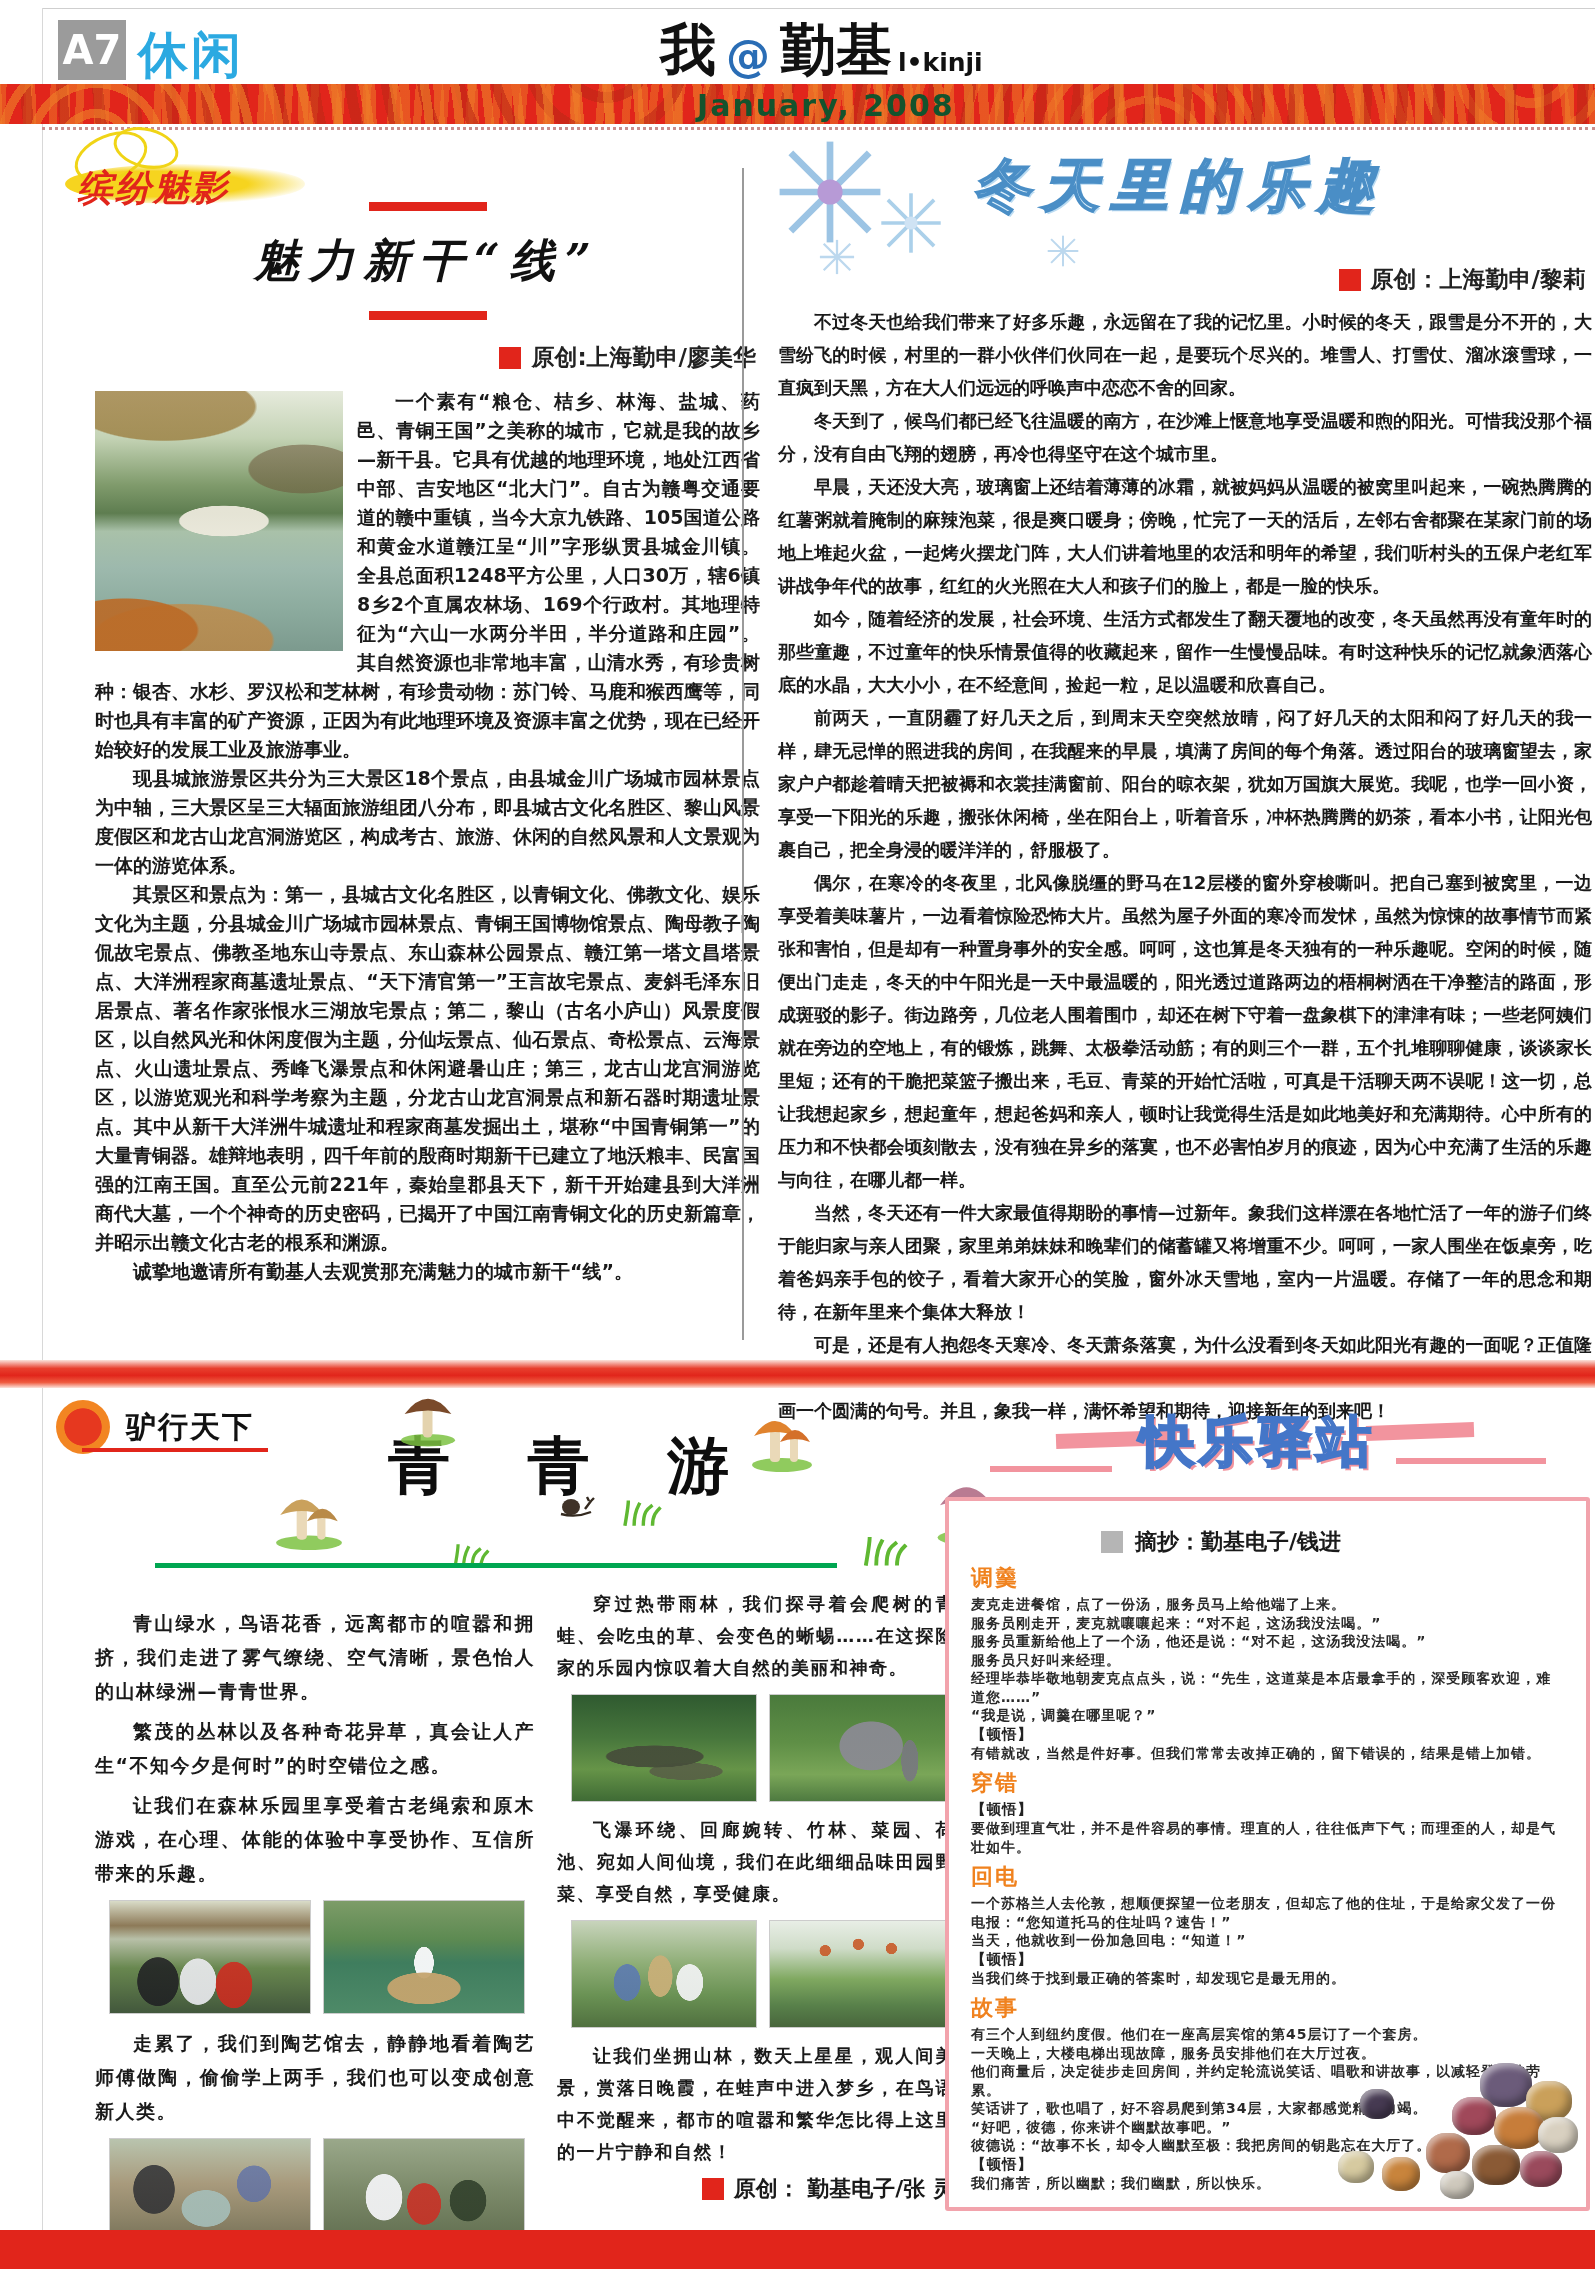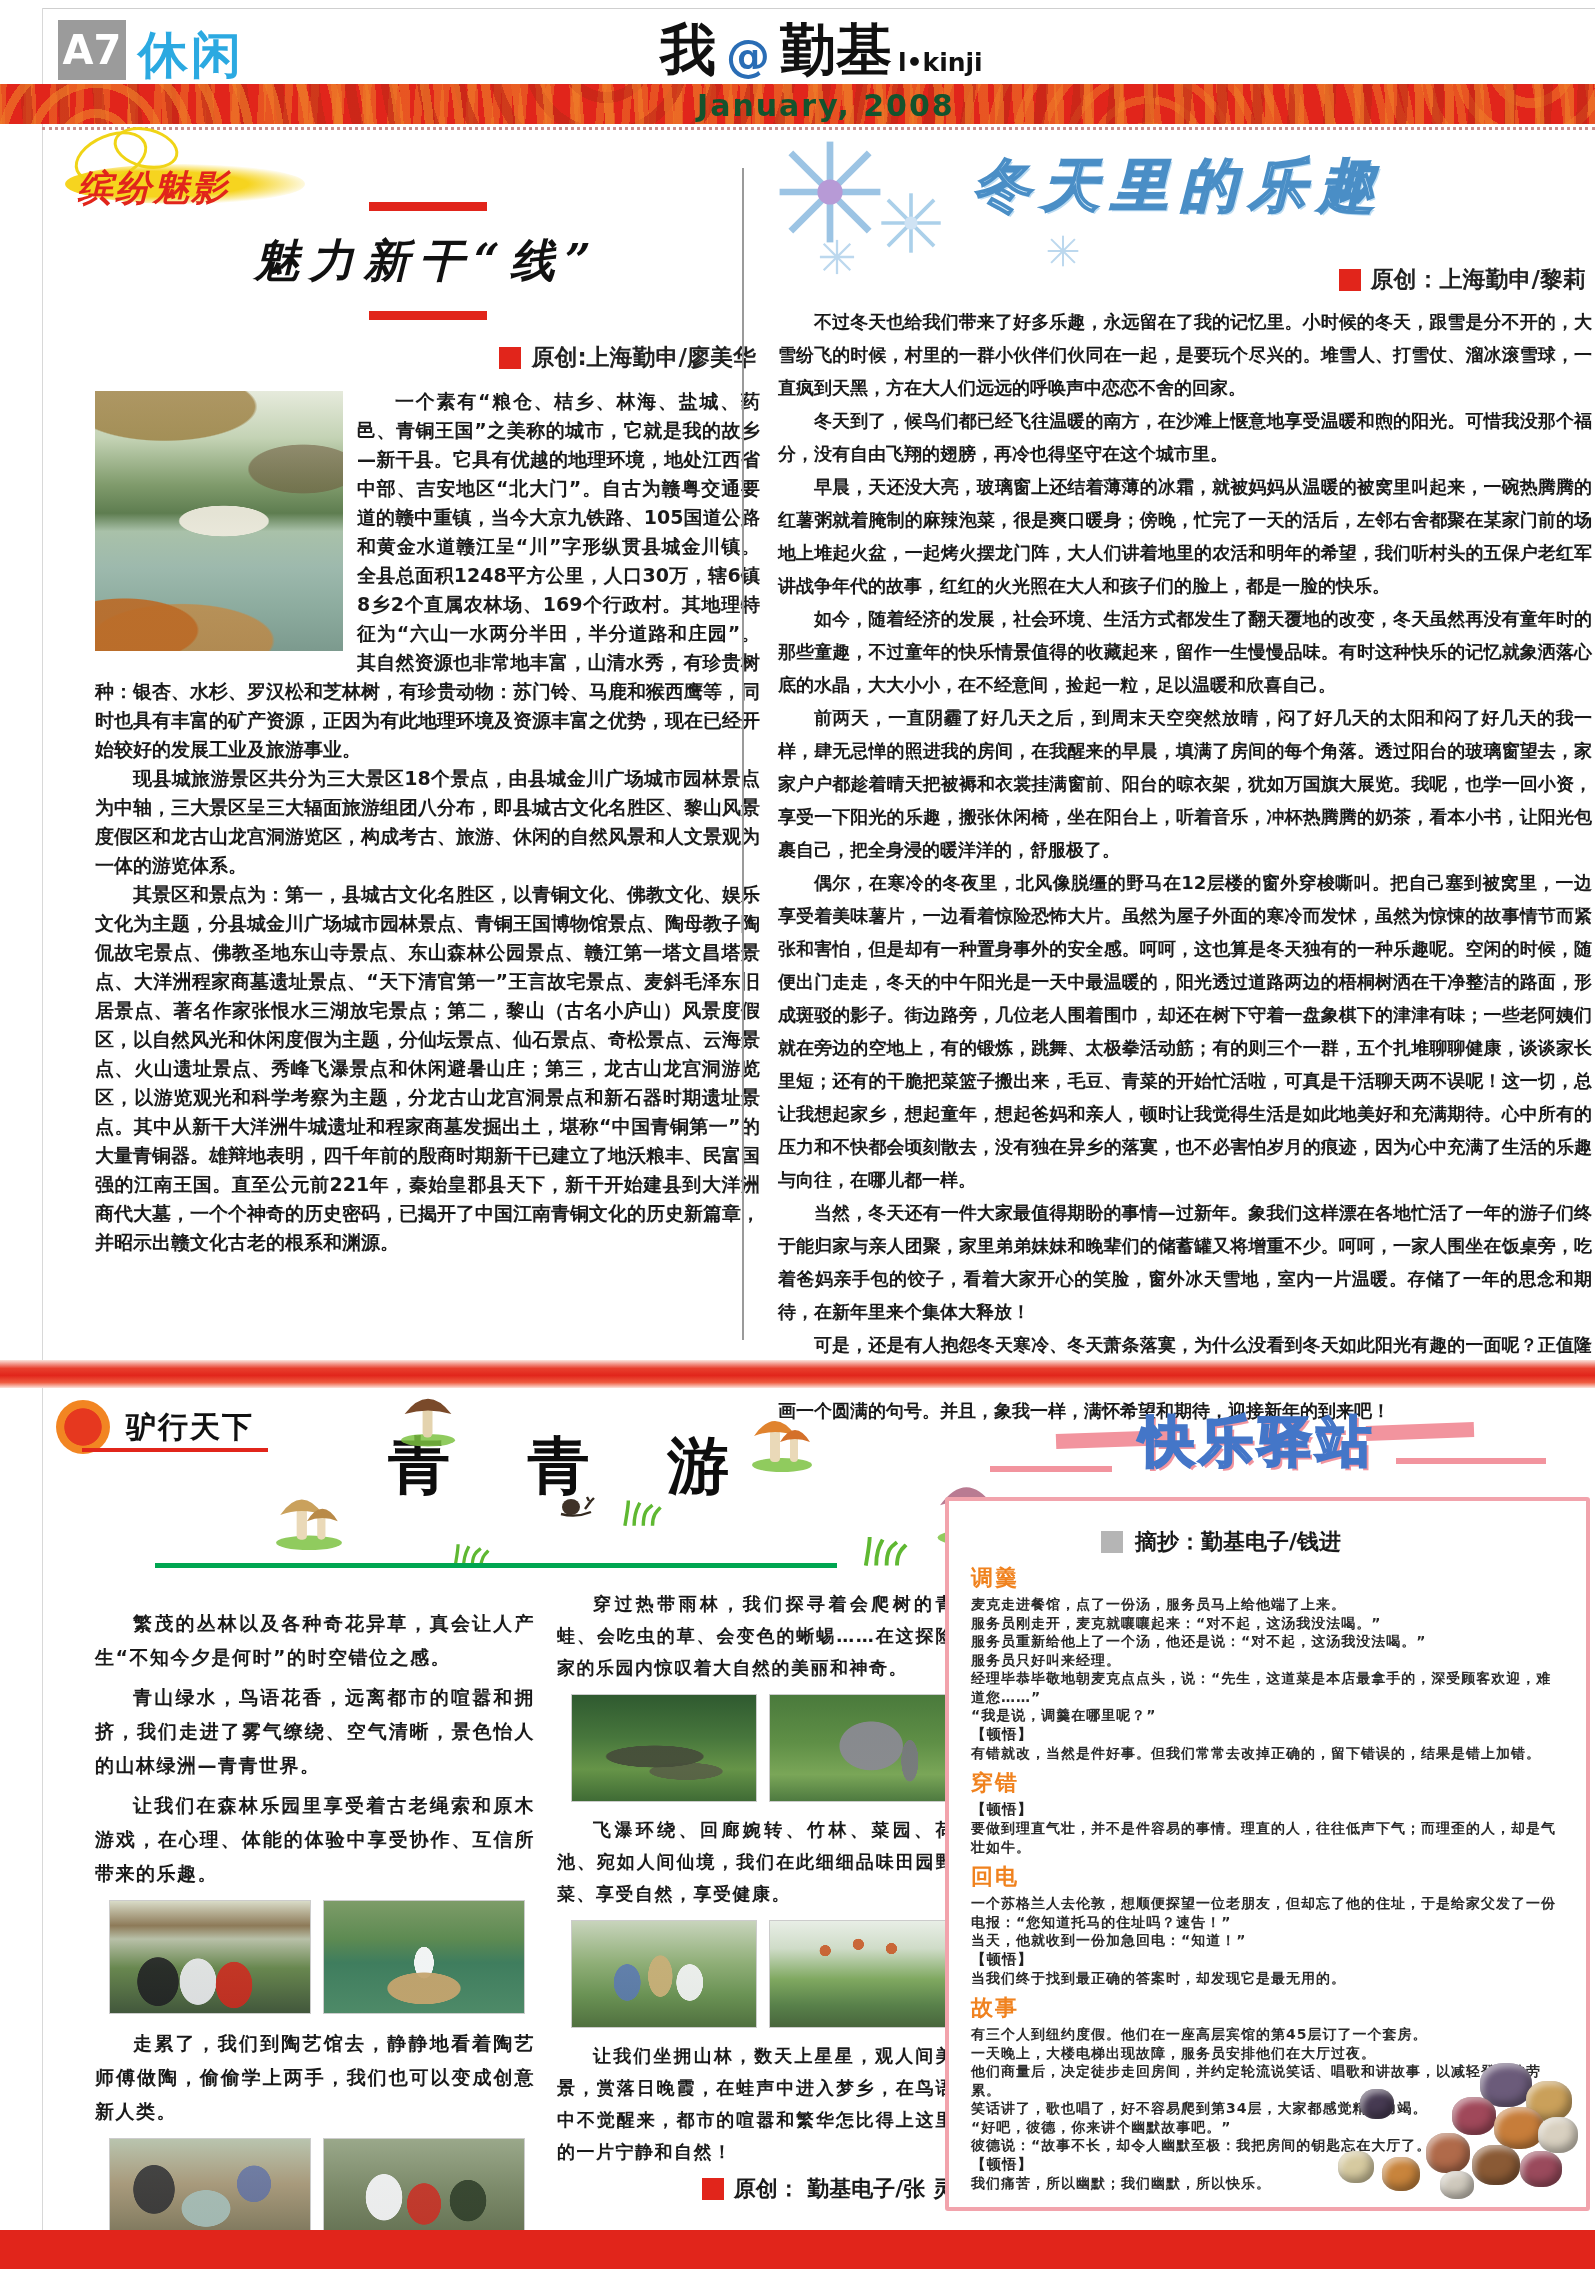--- a/index.html
+++ b/index.html
@@ -185,20 +185,21 @@
     </div>
     <div class="byline">
       <span class="red-sq"></span>
       <span>原创:上海勤申/廖美华</span>
     </div>
     <div class="art1-body">
       <div class="lake-photo"></div>
       <p>一个素有“粮仓、桔乡、林海、盐城、药邑、青铜王国”之美称的城市，它就是我的故乡—新干县。它具有优越的地理环境，地处江西省中部、吉安地区“北大门”。自古为赣粤交通要道的赣中重镇，当今大京九铁路、105国道公路和黄金水道赣江呈“川”字形纵贯县城金川镇。全县总面积1248平方公里，人口30万，辖6镇8乡2个直属农林场、169个行政村。其地理特征为“六山一水两分半田，半分道路和庄园”。其自然资源也非常地丰富，山清水秀，有珍贵树种：银杏、水杉、罗汉松和芝林树，有珍贵动物：苏门铃、马鹿和猴西鹰等，同时也具有丰富的矿产资源，正因为有此地理环境及资源丰富之优势，现在已经开始较好的发展工业及旅游事业。</p>
       <p>现县城旅游景区共分为三大景区18个景点，由县城金川广场城市园林景点为中轴，三大景区呈三大辐面旅游组团八分布，即县城古文化名胜区、黎山风景度假区和龙古山龙宫洞游览区，构成考古、旅游、休闲的自然风景和人文景观为一体的游览体系。</p>
       <p>其景区和景点为：第一，县城古文化名胜区，以青铜文化、佛教文化、娱乐文化为主题，分县城金川广场城市园林景点、青铜王国博物馆景点、陶母教子陶侃故宅景点、佛教圣地东山寺景点、东山森林公园景点、赣江第一塔文昌塔景点、大洋洲程家商墓遗址景点、“天下清官第一”王言故宅景点、麦斜毛泽东旧居景点、著名作家张恨水三湖放宅景点；第二，黎山（古名小庐山）风景度假区，以自然风光和休闲度假为主题，分仙坛景点、仙石景点、奇松景点、云海景点、火山遗址景点、秀峰飞瀑景点和休闲避暑山庄；第三，龙古山龙宫洞游览区，以游览观光和科学考察为主题，分龙古山龙宫洞景点和新石器时期遗址景点。其中从新干大洋洲牛城遗址和程家商墓发掘出土，堪称“中国青铜第一”的大量青铜器。雄辩地表明，四千年前的殷商时期新干已建立了地沃粮丰、民富国强的江南王国。直至公元前221年，秦始皇郡县天下，新干开始建县到大洋洲商代大墓，一个个神奇的历史密码，已揭开了中国江南青铜文化的历史新篇章，并昭示出赣文化古老的根系和渊源。</p>
+      <p>诚挚地邀请所有勤基人去观赏那充满魅力的城市新干“线”。</p>
     </div>
   </div>
 
   <div class="abs vdiv"></div>
 
   <div class="abs art2">
     <div class="art2-titlezone">
       <svg class="snow" style="left:-4px;top:-6px;width:112px;height:112px;" viewBox="0 0 40 40">
           <g stroke="#9cc4e4" stroke-width="2.4">
             <line x1="20" y1="2" x2="20" y2="38"></line>
@@ -298,22 +299,22 @@
     </svg>
   <svg class="decor" style="left:556px;top:1494px;width:40px;height:24px;" viewBox="0 0 40 24">
       <ellipse cx="15" cy="13" rx="9" ry="8" fill="#3f3228"></ellipse>
       <path d="M5 20 Q20 24 35 18 M29 15 L35 7 M33 7 l-2 -4 M35 7 l3 -3" stroke="#33291f" stroke-width="2.4" fill="none"></path>
     </svg>
 
   <div class="abs green-line"></div>
 
   <div class="abs trav-col1">
     <div class="trav-body">
+      <p>青山绿水，鸟语花香，远离都市的喧嚣和拥挤，我们走进了雾气缭绕、空气清晰，景色怡人的山林绿洲—青青世界。</p>
       <p>繁茂的丛林以及各种奇花异草，真会让人产生“不知今夕是何时”的时空错位之感。</p>
-      <p>青山绿水，鸟语花香，远离都市的喧嚣和拥挤，我们走进了雾气缭绕、空气清晰，景色怡人的山林绿洲—青青世界。</p>
       <p>让我们在森林乐园里享受着古老绳索和原木游戏，在心理、体能的体验中享受协作、互信所带来的乐趣。</p>
     </div>
     <div class="photo-row">
       <div class="ph ph-pavilion"></div>
       <div class="ph ph-bridge"></div>
     </div>
     <div class="trav-body">
       <p>走累了，我们到陶艺馆去，静静地看着陶艺师傅做陶，偷偷学上两手，我们也可以变成创意新人类。</p>
     </div>
     <div class="photo-row">

